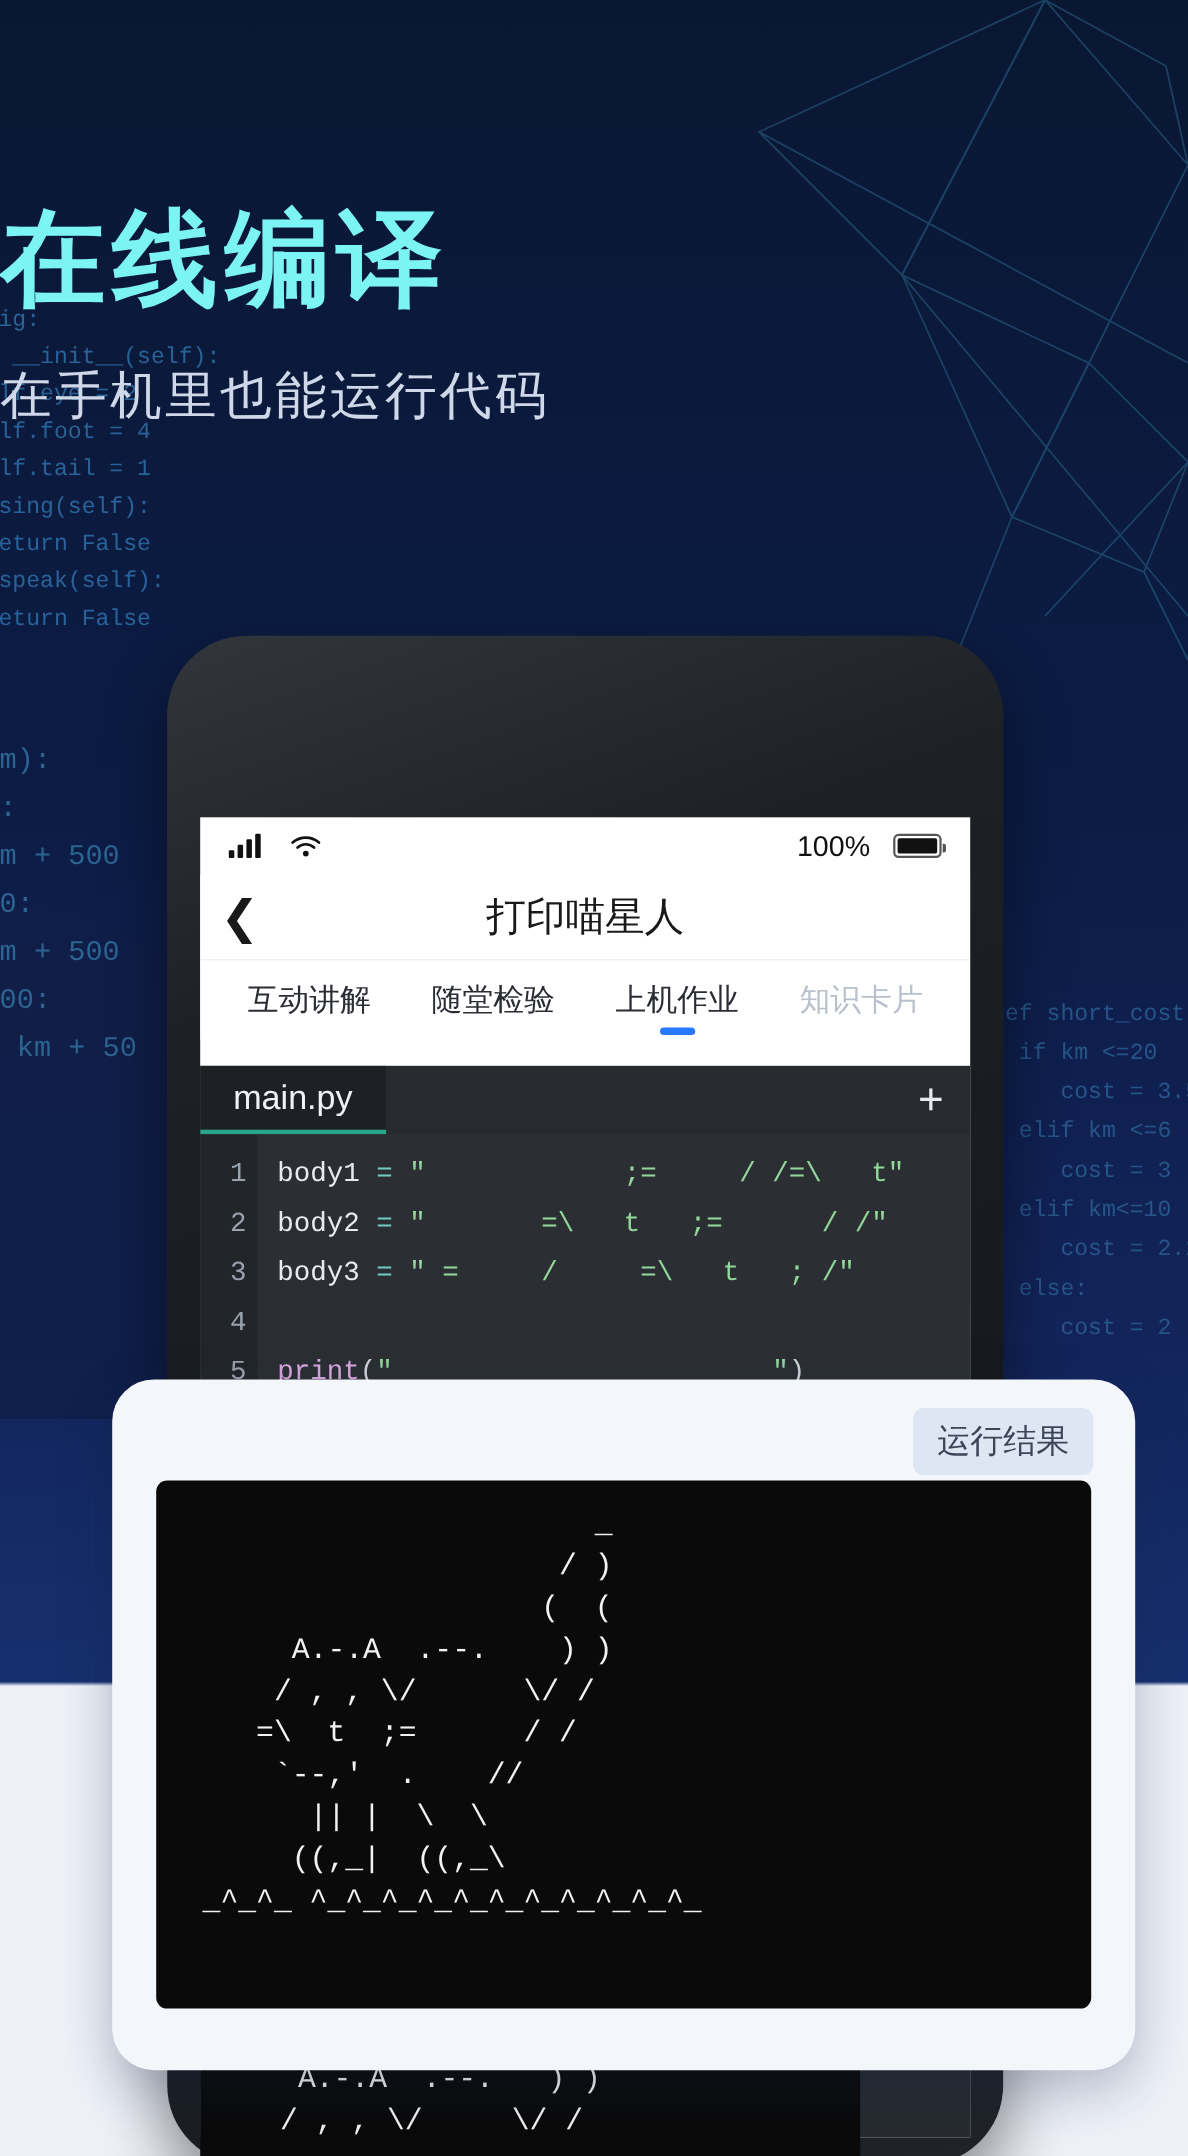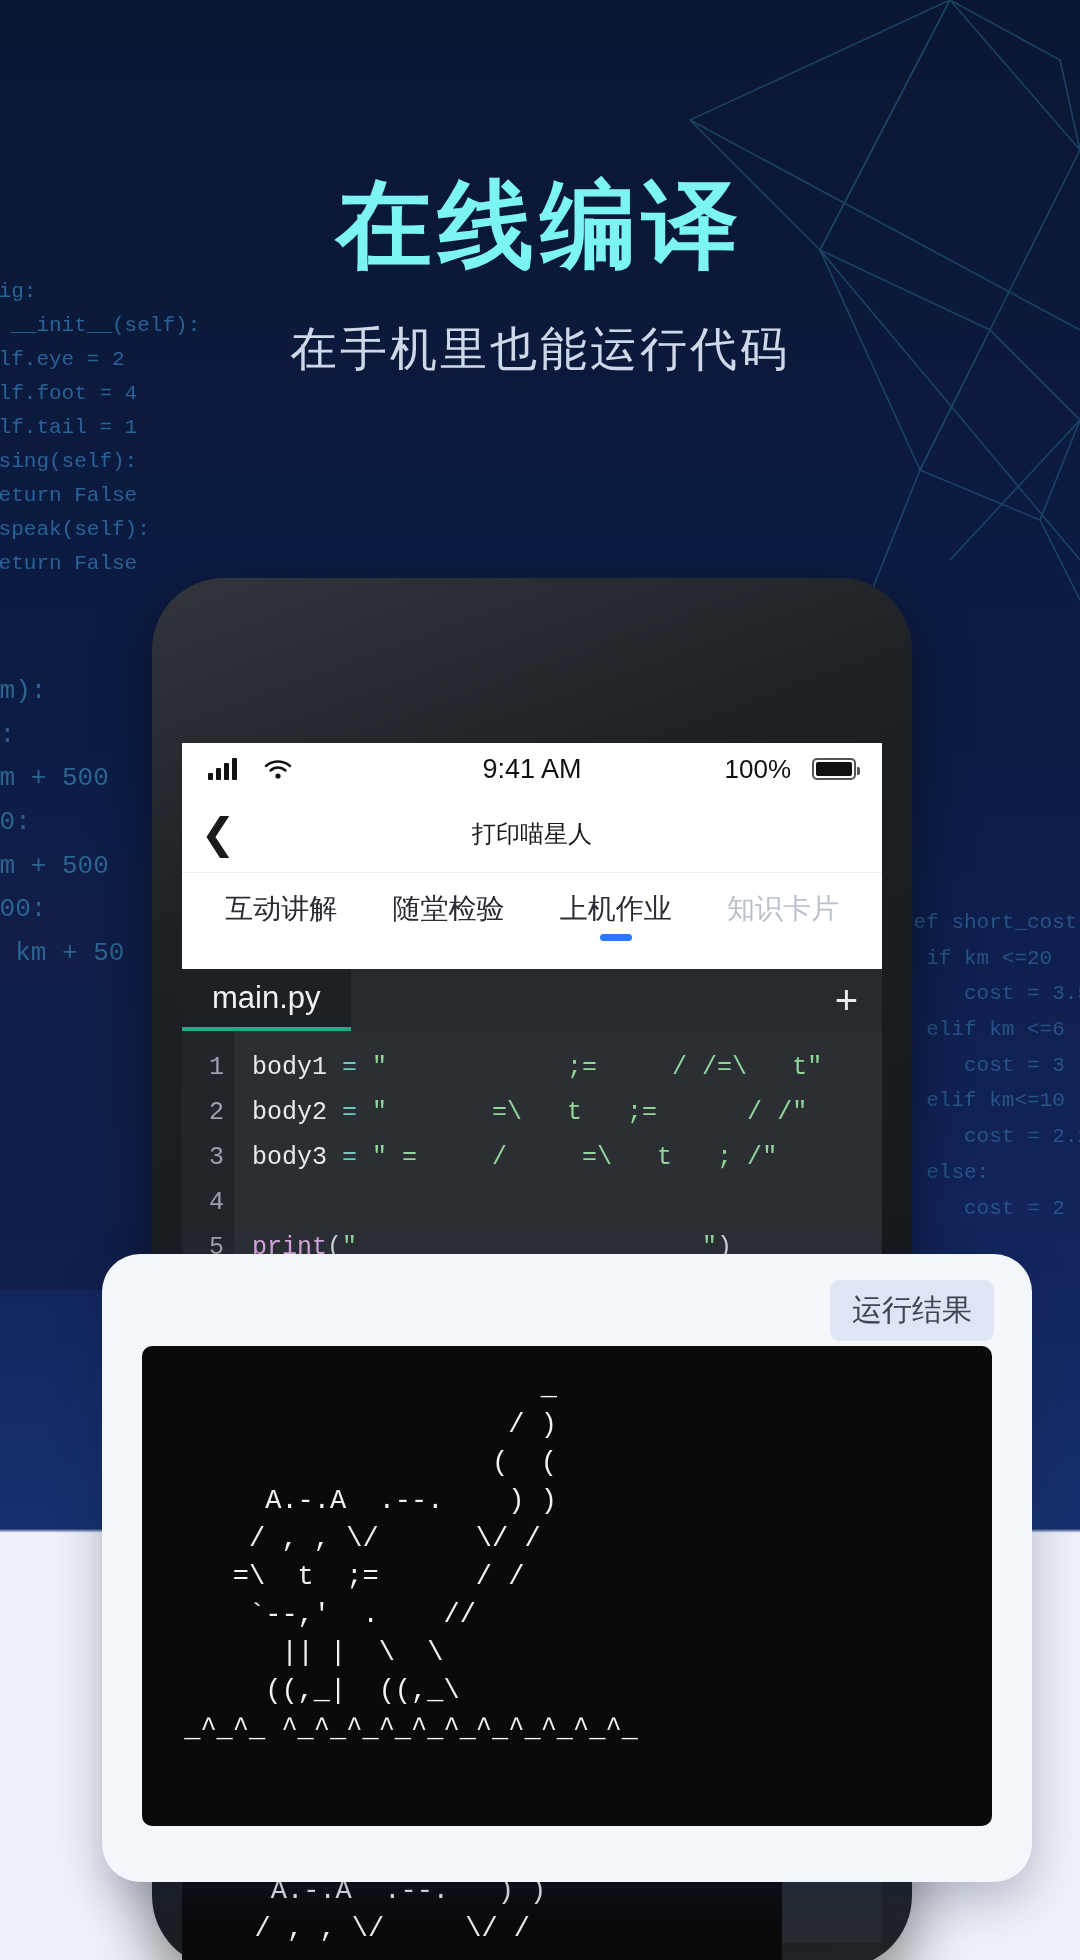--- a/index.html
+++ b/index.html
@@ -27,21 +27,21 @@
     white-space:pre;
     opacity:.85;
     pointer-events:none;
   }
   #codeTL { left:-14px; top:275px; }
   #codeML { left:-16px; top:670px; font-size:26px; color:#32719e; line-height:1.68; }
   #codeTR { right:-10px; top:905px; text-align:left; color:#2b5e92; font-size:21px; line-height:1.7; }
 
   
   #hero {
-    position:absolute; left:0; right:0; top:162px; text-align:center;
+    position:absolute; left:0; right:0; top:172px; 
   }
   #heroTitle {
     font-size:96px; font-weight:bold; letter-spacing:6px;
     color:#7df4f4;
     font-family:"Liberation Sans", sans-serif;
   }
   #heroSub {
     margin-top:26px;
     font-size:47px; letter-spacing:3px;
     color:#cfd8e8;
@@ -97,21 +97,21 @@
   #navbar {
     height:78px; display:flex; align-items:center; position:relative;
     border-bottom:1px solid #eceef1; background:#fff;
   }
   #backBtn {
     width:72px; display:flex; align-items:center; justify-content:center;
     font-size:42px; color:#1a1a1a; font-weight:300;
   }
   #navTitle {
     position:absolute; left:0; right:0; text-align:center;
-    font-size:24px; font-weight:500; color:#18191b;
+    font-size:36px; font-weight:500; color:#18191b;
   }
 
   
   #tabs {
     height:72px; display:flex; align-items:center; background:#fff;
     padding:0 22px; gap:13px;
   }
   .tab {
     flex:1; text-align:center; font-size:28px; color:#2a2d33;
     position:relative; height:100%; display:flex; align-items:center; justify-content:center;
@@ -260,21 +260,20 @@
             <i></i>
           </span>
         <svg width="30" height="22" viewBox="0 0 30 22">
           <g fill="none" stroke="#111" stroke-width="2.4" stroke-linecap="round">
             <path d="M3 8 C10 2, 20 2, 27 8"></path>
             <path d="M7.5 12.5 C12 8.5, 18 8.5, 22.5 12.5"></path>
           </g>
           <circle cx="15" cy="18" r="2.6" fill="#111"></circle>
         </svg>
       </div>
-      <div id="sbTime">9:41 AM</div>
       <div id="sbRight">
         <span>100%</span>
         <span class="batt">
             <span></span>
           </span>
       </div>
     </div>
 
     <div id="navbar">
       <div id="backBtn">❮</div>

